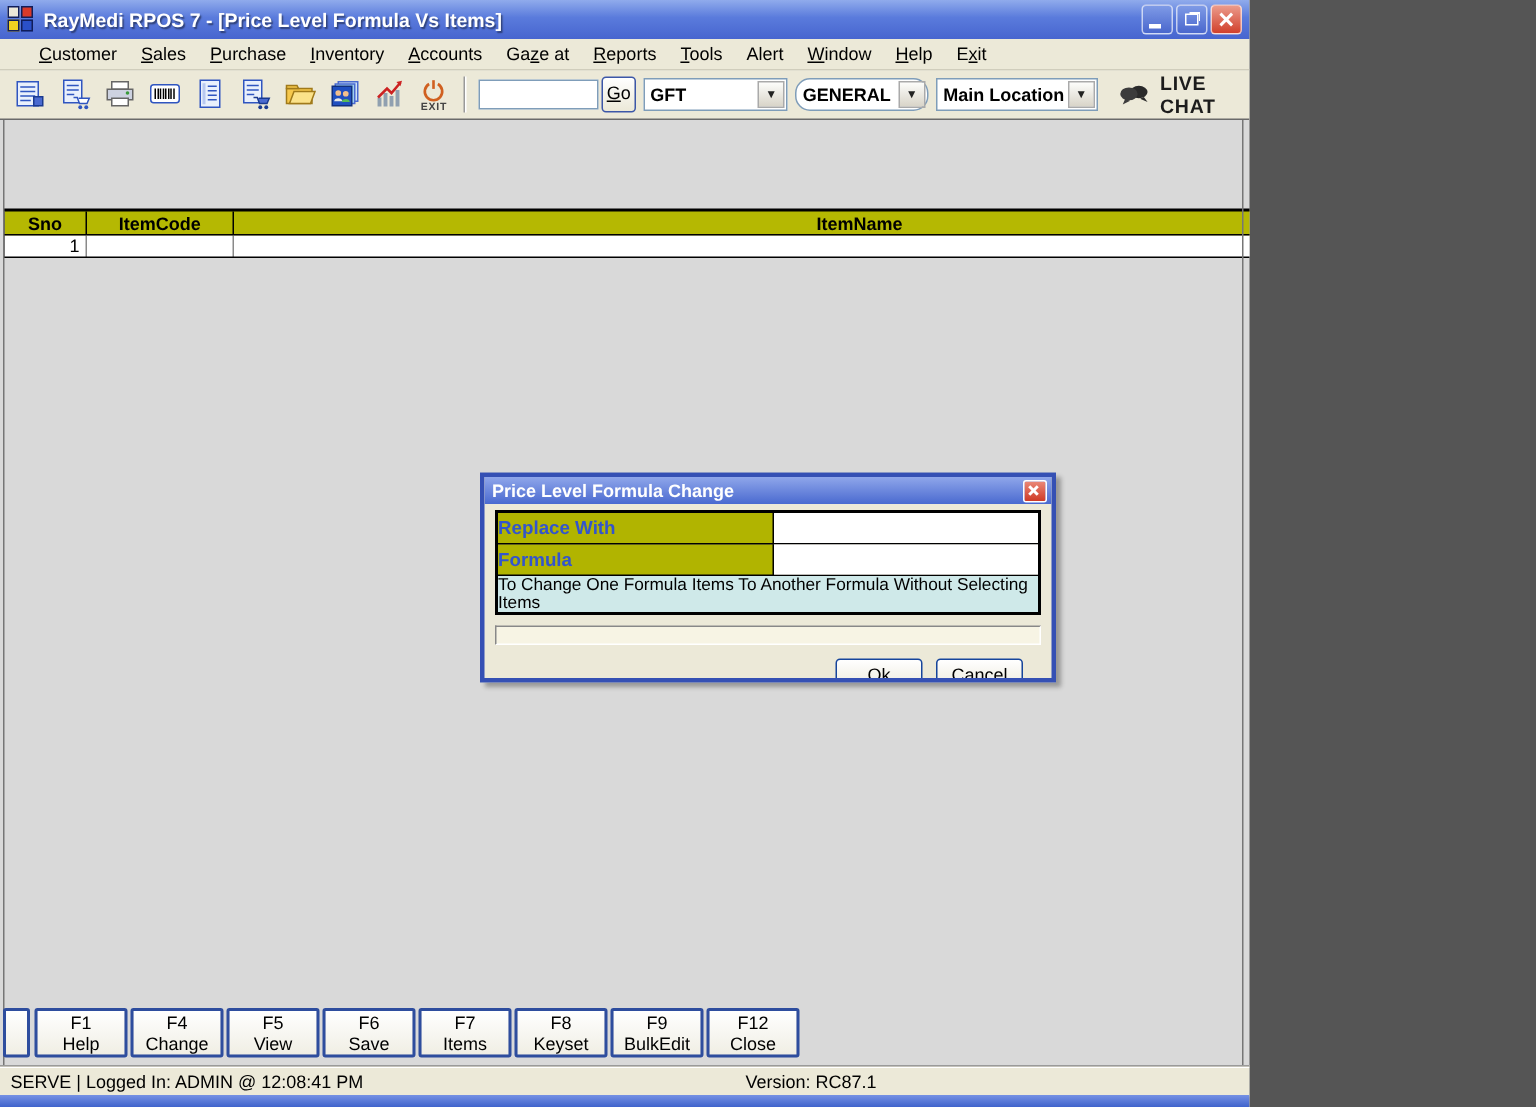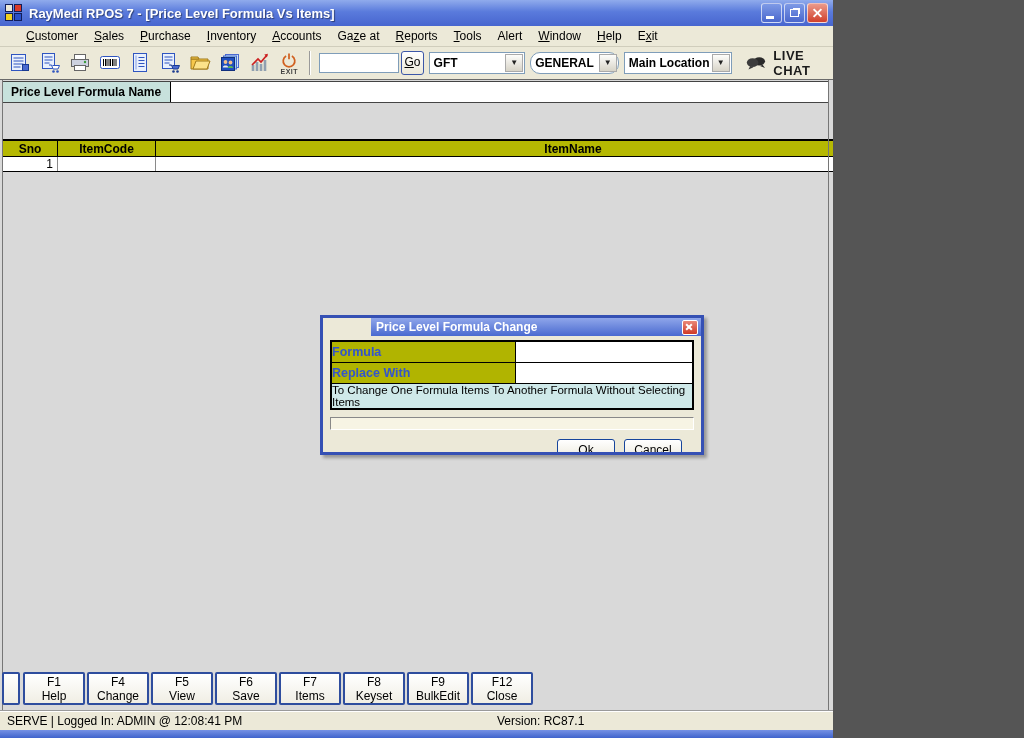--- a/index.html
+++ b/index.html
@@ -54,21 +54,21 @@
   .grid td{background:#fff;height:14px;border-right:1px solid #8a8a8a;border-bottom:1px solid #000;
     border-left:1px solid #8a8a8a;padding:0 4px;font-size:12px;}
   .grid td.first{border-left:1px solid #000;}
   .grid td.last{border-right:1px solid #000;}
   .cell-sno{text-align:right;}
   .edge-l{position:absolute;left:2px;top:80px;bottom:8px;width:1px;background:#767676;}
   .edge-r{position:absolute;right:4px;top:80px;bottom:8px;width:1px;background:#767676;}
   
   .dialog{position:absolute;left:320px;top:315px;width:384px;height:140px;box-sizing:border-box;
     border:3px solid #3550b4;background:#ece9d8;box-shadow:3px 3px 3px rgba(0,0,0,.3);overflow:hidden;}
-  .dlg-title{height:18px;background:linear-gradient(180deg,#8fa6ea,#4a6ad0);display:flex;align-items:center;padding:0 3px 0 5px;margin-left:48px;}
+  .dlg-title{height:18px;background:linear-gradient(180deg,#8fa6ea,#4a6ad0);display:flex;align-items:center;padding:0 3px 0 5px;}
   .dlg-title-text{color:#fff;font-weight:bold;font-size:12px;flex:1;}
   .dlg-close{width:14px;height:13px;border-radius:2px;border:1px solid #fff;
     background:linear-gradient(180deg,#ea8878,#cf3a26);position:relative;cursor:default;}
   .dlg-close .x1,.dlg-close .x2{position:absolute;left:2px;top:5px;width:8px;height:2px;background:#fff;}
   .dlg-close .x1{transform:rotate(45deg);} .dlg-close .x2{transform:rotate(-45deg);}
   .dlg-body{padding:4px 7px;}
   .dlg-table{width:100%;border-collapse:collapse;border:2px solid #000;}
   .dlg-table td{padding:0;}
   .fld-label{width:51%;background:#b1b400;color:#3355cc;font-weight:bold;font-size:12.5px;
     padding:3px 6px;border:1px solid #000;}
@@ -238,23 +238,20 @@
       <svg width="26" height="18" viewBox="0 0 26 18">
           <ellipse cx="16" cy="7" rx="7" ry="5" fill="#2a2a2a"></ellipse>
           <path d="M20 11l3 4-6-2.5z" fill="#2a2a2a"></path>
           <ellipse cx="8" cy="8.5" rx="7" ry="5.2" fill="#3c3c3c"></ellipse>
           <path d="M5 12.5l-2 4.5 6-3z" fill="#3c3c3c"></path>
         </svg>
       <span class="live-chat-label">LIVE CHAT</span>
     </div>
   </div>
 
-  <div class="tab-band">
-    <span class="tab-label">Price Level Formula Name</span>
-  </div>
 
   <table class="grid">
     <colgroup>
         <col style="width:55px;">
         <col style="width:98px;">
         <col style="width:835px;">
       </colgroup>
     <tbody>
         <tr>
       <th>Sno</th>
@@ -277,25 +274,25 @@
       <span class="dlg-title-text">Price Level Formula Change</span>
       <div class="dlg-close">
           <span class="x1"></span>
           <span class="x2"></span>
         </div>
     </div>
     <div class="dlg-body">
       <table class="dlg-table">
         <tbody>
             <tr>
-          <td class="fld-label">Formula</td>
+          <td class="fld-label">Replace With</td>
           <td class="fld-value"><input class="fld-input" type="text" value="" style=""></td>
         </tr>
         <tr>
-          <td class="fld-label">Replace With</td>
+          <td class="fld-label">Formula</td>
           <td class="fld-value"><input class="fld-input" type="text" value="" style=""></td>
         </tr>
         <tr>
           <td class="dlg-note" colspan="2">To Change One Formula Items To Another Formula Without Selecting Items</td>
         </tr>
       </tbody>
         </table>
       <div class="dlg-progress"></div>
       <div class="dlg-buttons">
         <div class="xp-btn"><u>O</u>k</div>

